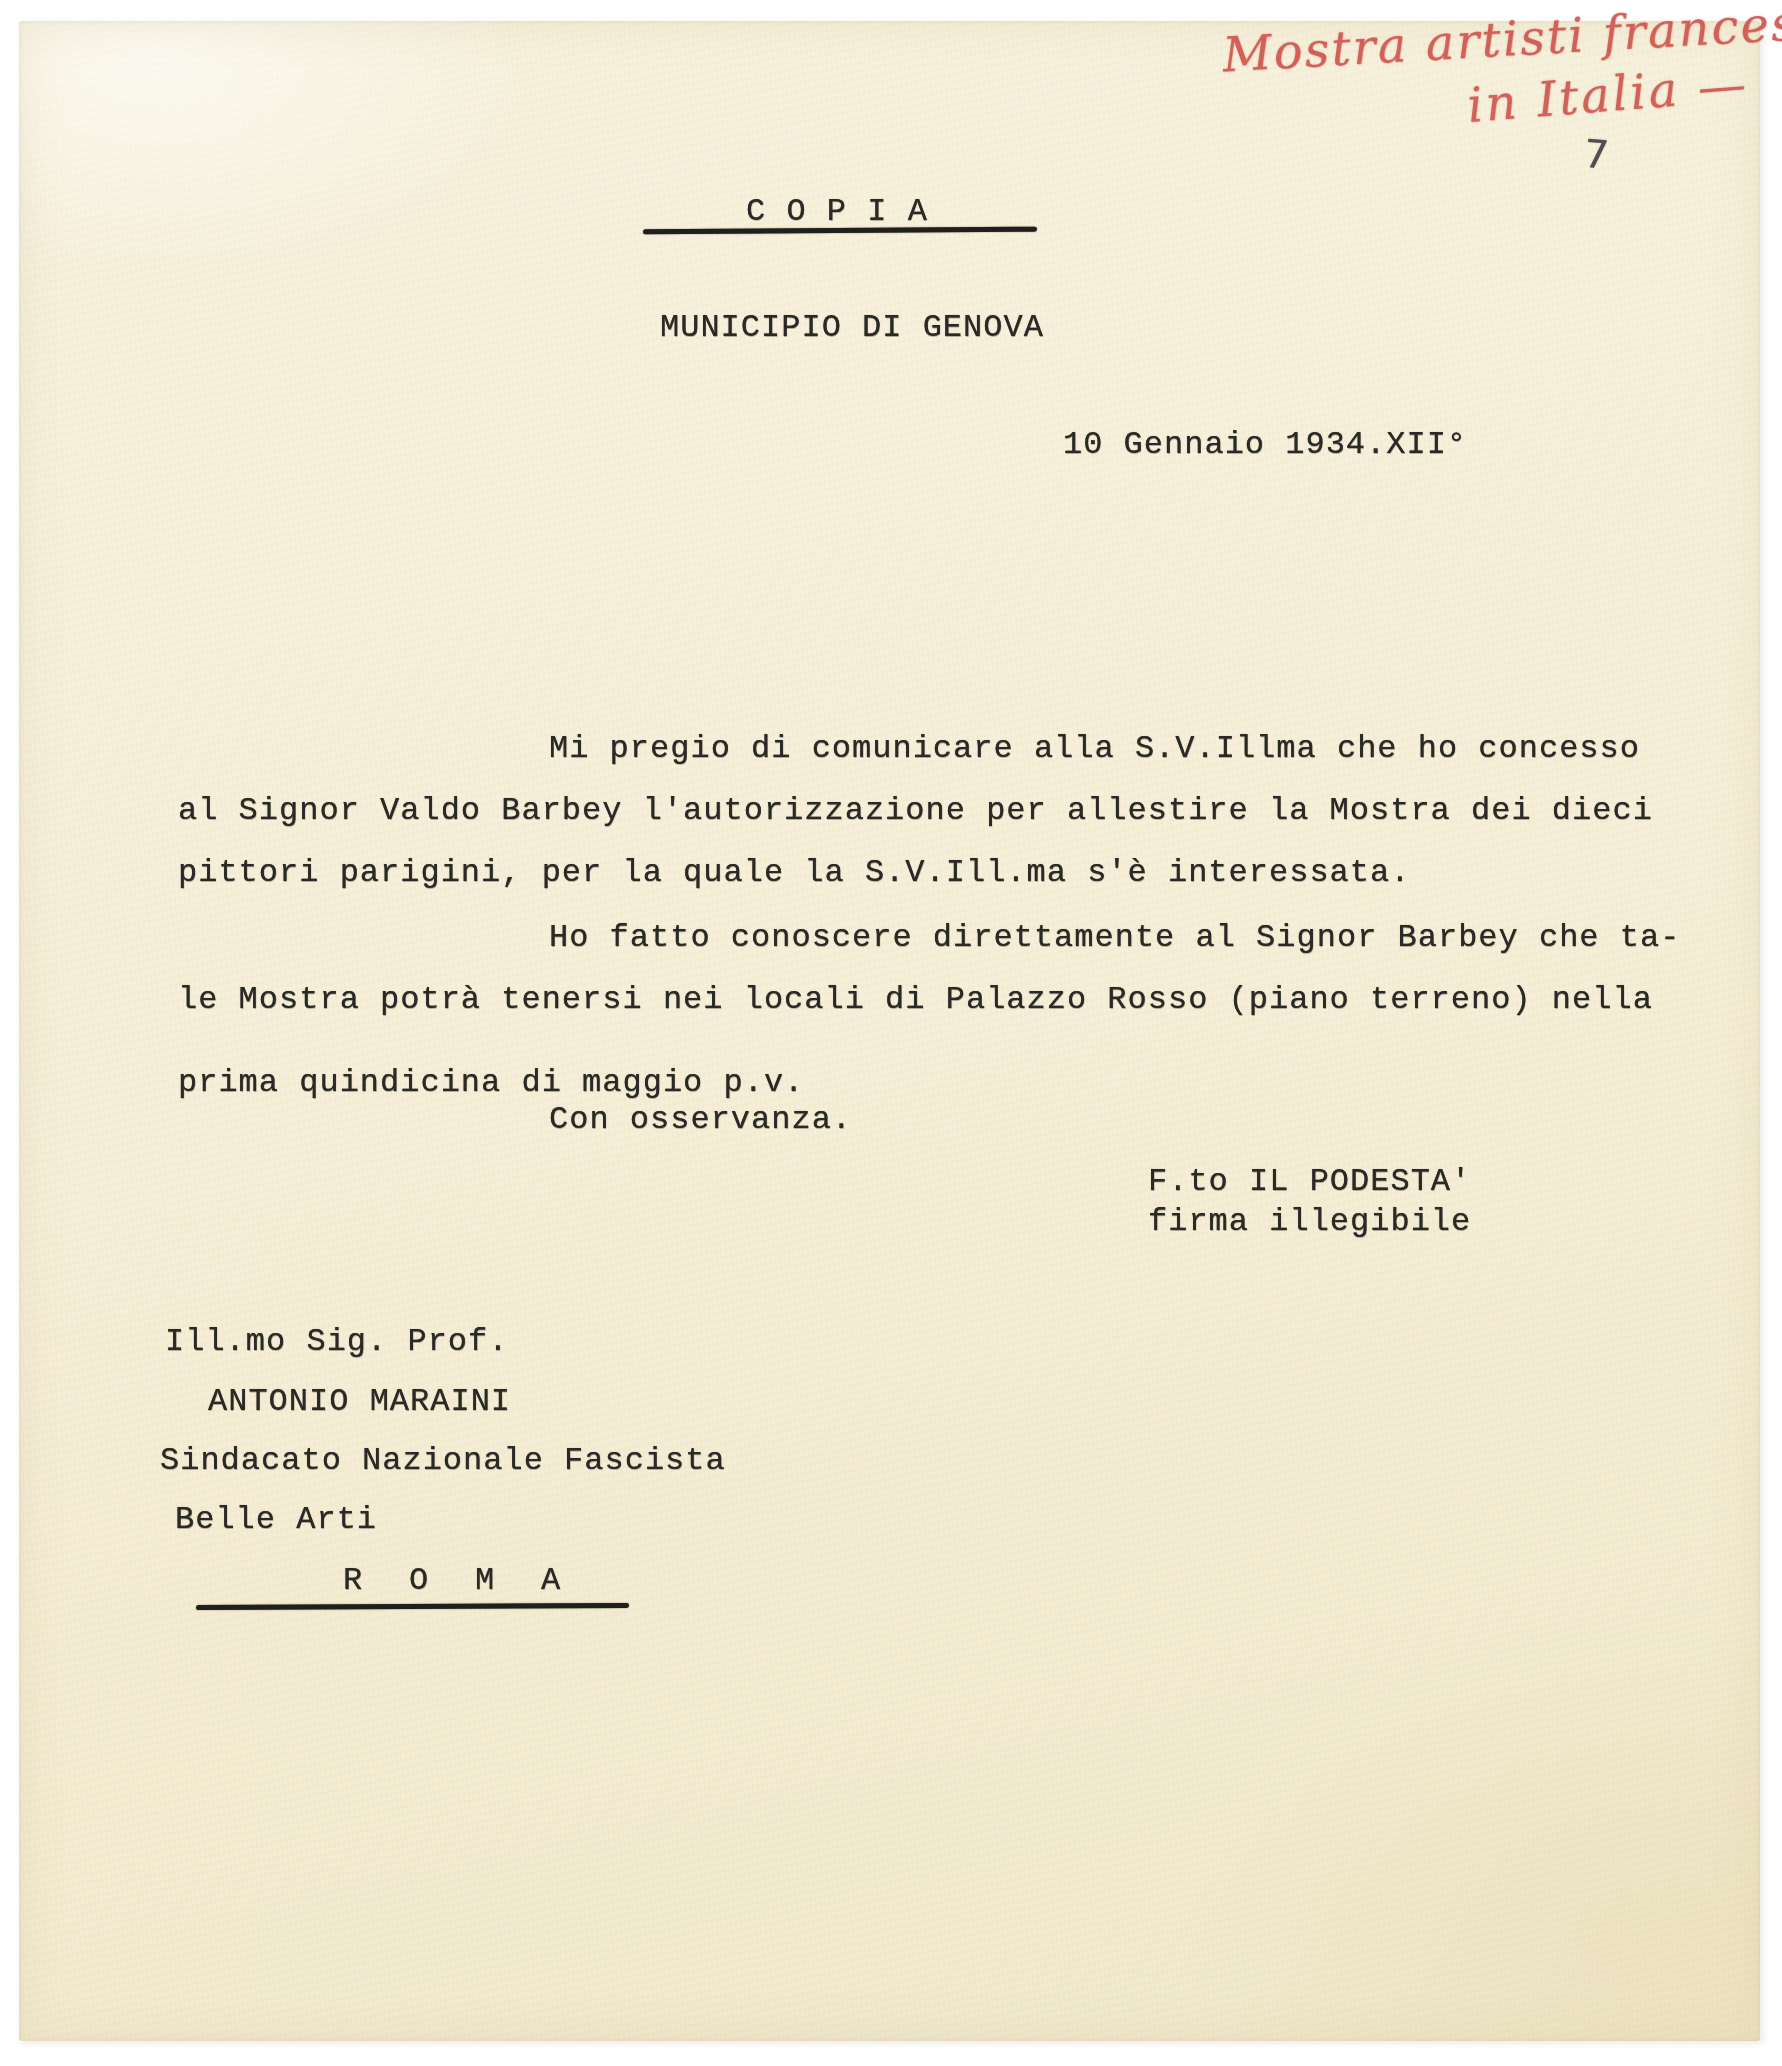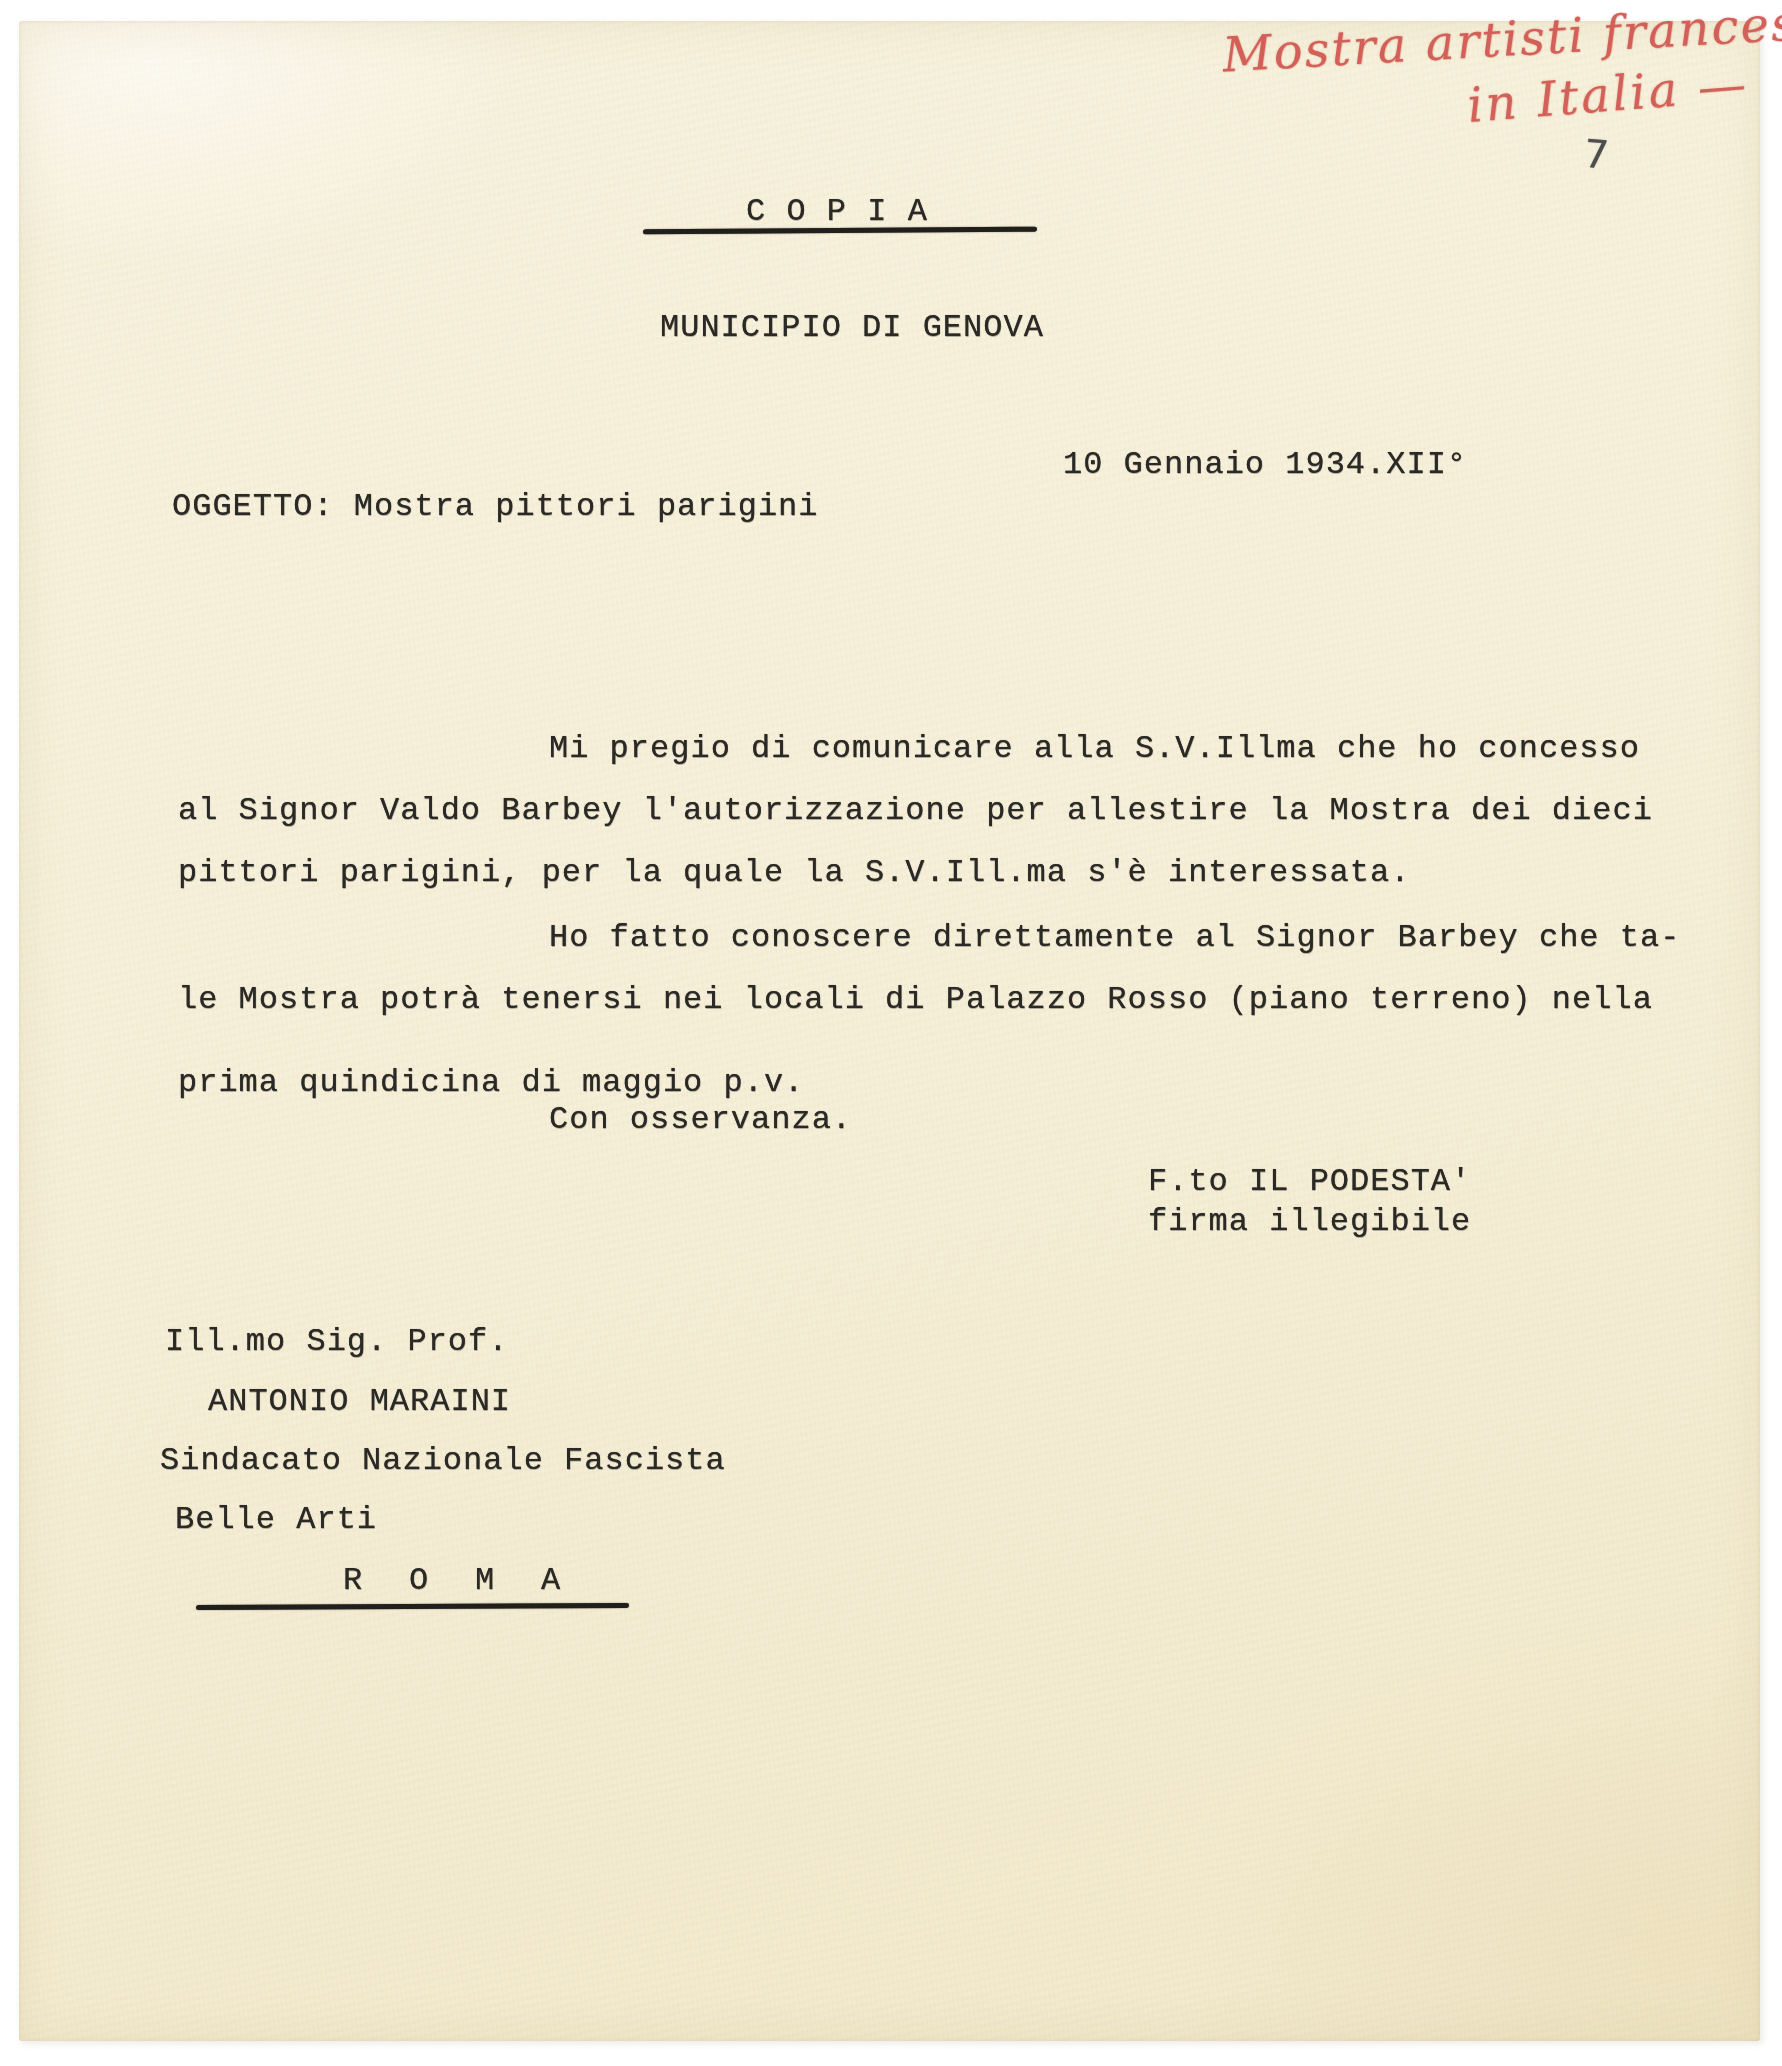--- a/index.html
+++ b/index.html
@@ -97,23 +97,22 @@
 
   <div class="hand hand-1">Mostra artisti francesi</div>
   <div class="hand hand-2">in Italia —</div>
   <div class="pencil">7</div>
 
   <div class="tw" style="left:746px; top:196px;">C O P I A</div>
   <div class="rule" style="left:643px; top:228px; width:394px; transform:rotate(-0.4deg);"></div>
 
   <div class="tw" style="left:660px; top:312px;text-align:right;">MUNICIPIO DI GENOVA</div>
 
-  <div class="tw" style="left:1063px; top:429px;margin-top:20px;">10 Gennaio 1934.XII°</div>
+  <div class="tw" style="left:1063px; top:429px;">10 Gennaio 1934.XII°</div>
 
-  <div class="tw" style="left:172px; top:491px;">OGGETTO: Mostra pittori parigini</div>
 
   <div class="tw" style="left:549px; top:733px;">Mi pregio di comunicare alla S.V.Illma che ho concesso</div>
   <div class="tw" style="left:178px; top:795px;">al Signor Valdo Barbey l'autorizzazione per allestire la Mostra dei dieci</div>
   <div class="tw" style="left:178px; top:857px;">pittori parigini, per la quale la S.V.Ill.ma s'è interessata.</div>
 
   <div class="tw" style="left:178px; top:984px;">le Mostra potrà tenersi nei locali di Palazzo Rosso (piano terreno) nella</div>
   <div class="tw" style="left:549px; top:922px;">Ho fatto conoscere direttamente al Signor Barbey che ta-</div>
   <div class="tw" style="left:178px; top:1067px;text-align:center;">prima quindicina di maggio p.v.</div>
 
   <div class="tw" style="left:549px; top:1104px;">Con osservanza.</div>

